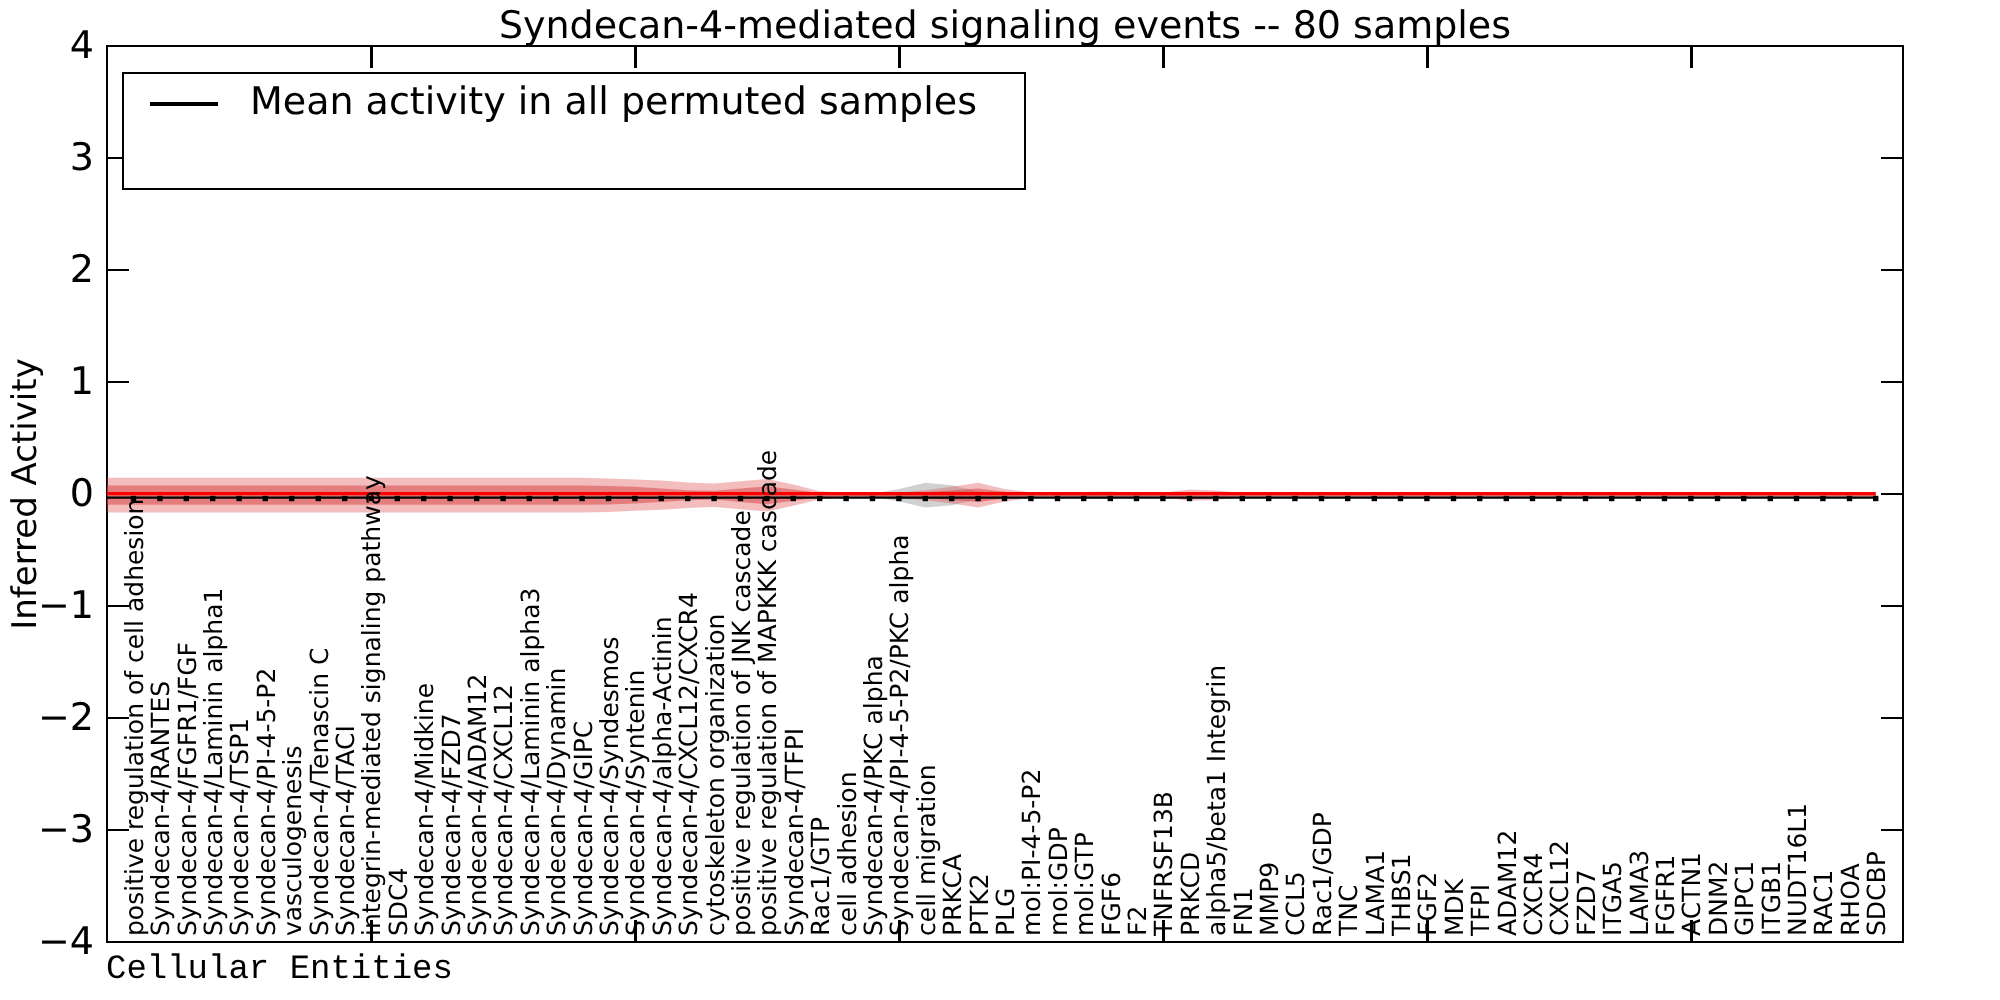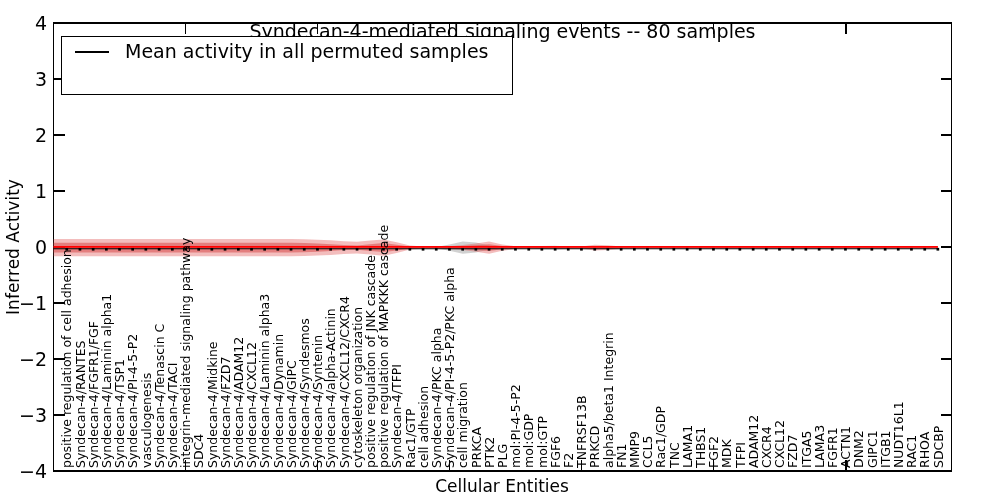--- a/index.html
+++ b/index.html
@@ -1,19 +1,19 @@
 <!DOCTYPE html>
 <html><head>
 <meta charset="utf-8">
 <style>
   html,body{margin:0;padding:0;background:#fff;}
   .fig{position:relative;width:1000px;height:500px;background:#fff;overflow:hidden;
        font-family:"DejaVu Sans","Liberation Sans",sans-serif;color:#000;}
-  .title{position:absolute;top:2px;left:5px;width:995px;text-align:center;font-size:19px;margin-top:18px;}
-  .xlabel{position:absolute;top:476px;left:53px;width:898px;text-align:center;font-size:17px;}
+  .title{position:absolute;top:2px;left:5px;width:995px;text-align:center;font-size:19px;}
+  .xlabel{position:absolute;top:476px;left:53px;width:898px;font-size:17px;font-family:Liberation Mono, monospace;}
   .ylabel{position:absolute;top:247px;left:13px;transform:translate(-50%,-50%) rotate(-90deg);
           font-size:17px;white-space:nowrap;}
   svg{position:absolute;top:0;left:0;}
   .legend{position:absolute;left:61px;top:36px;width:452px;height:59px;border:1.3px solid #000;
           background:#fff;box-sizing:border-box;}
   .lrow{display:flex;align-items:center;height:29px;padding-left:13px;}
   .lline{display:inline-block;width:34px;height:0;border-top:2px solid #000;margin-right:16px;}
   .llabel{font-size:19px;line-height:1;white-space:nowrap;}
 </style>
 </head>

